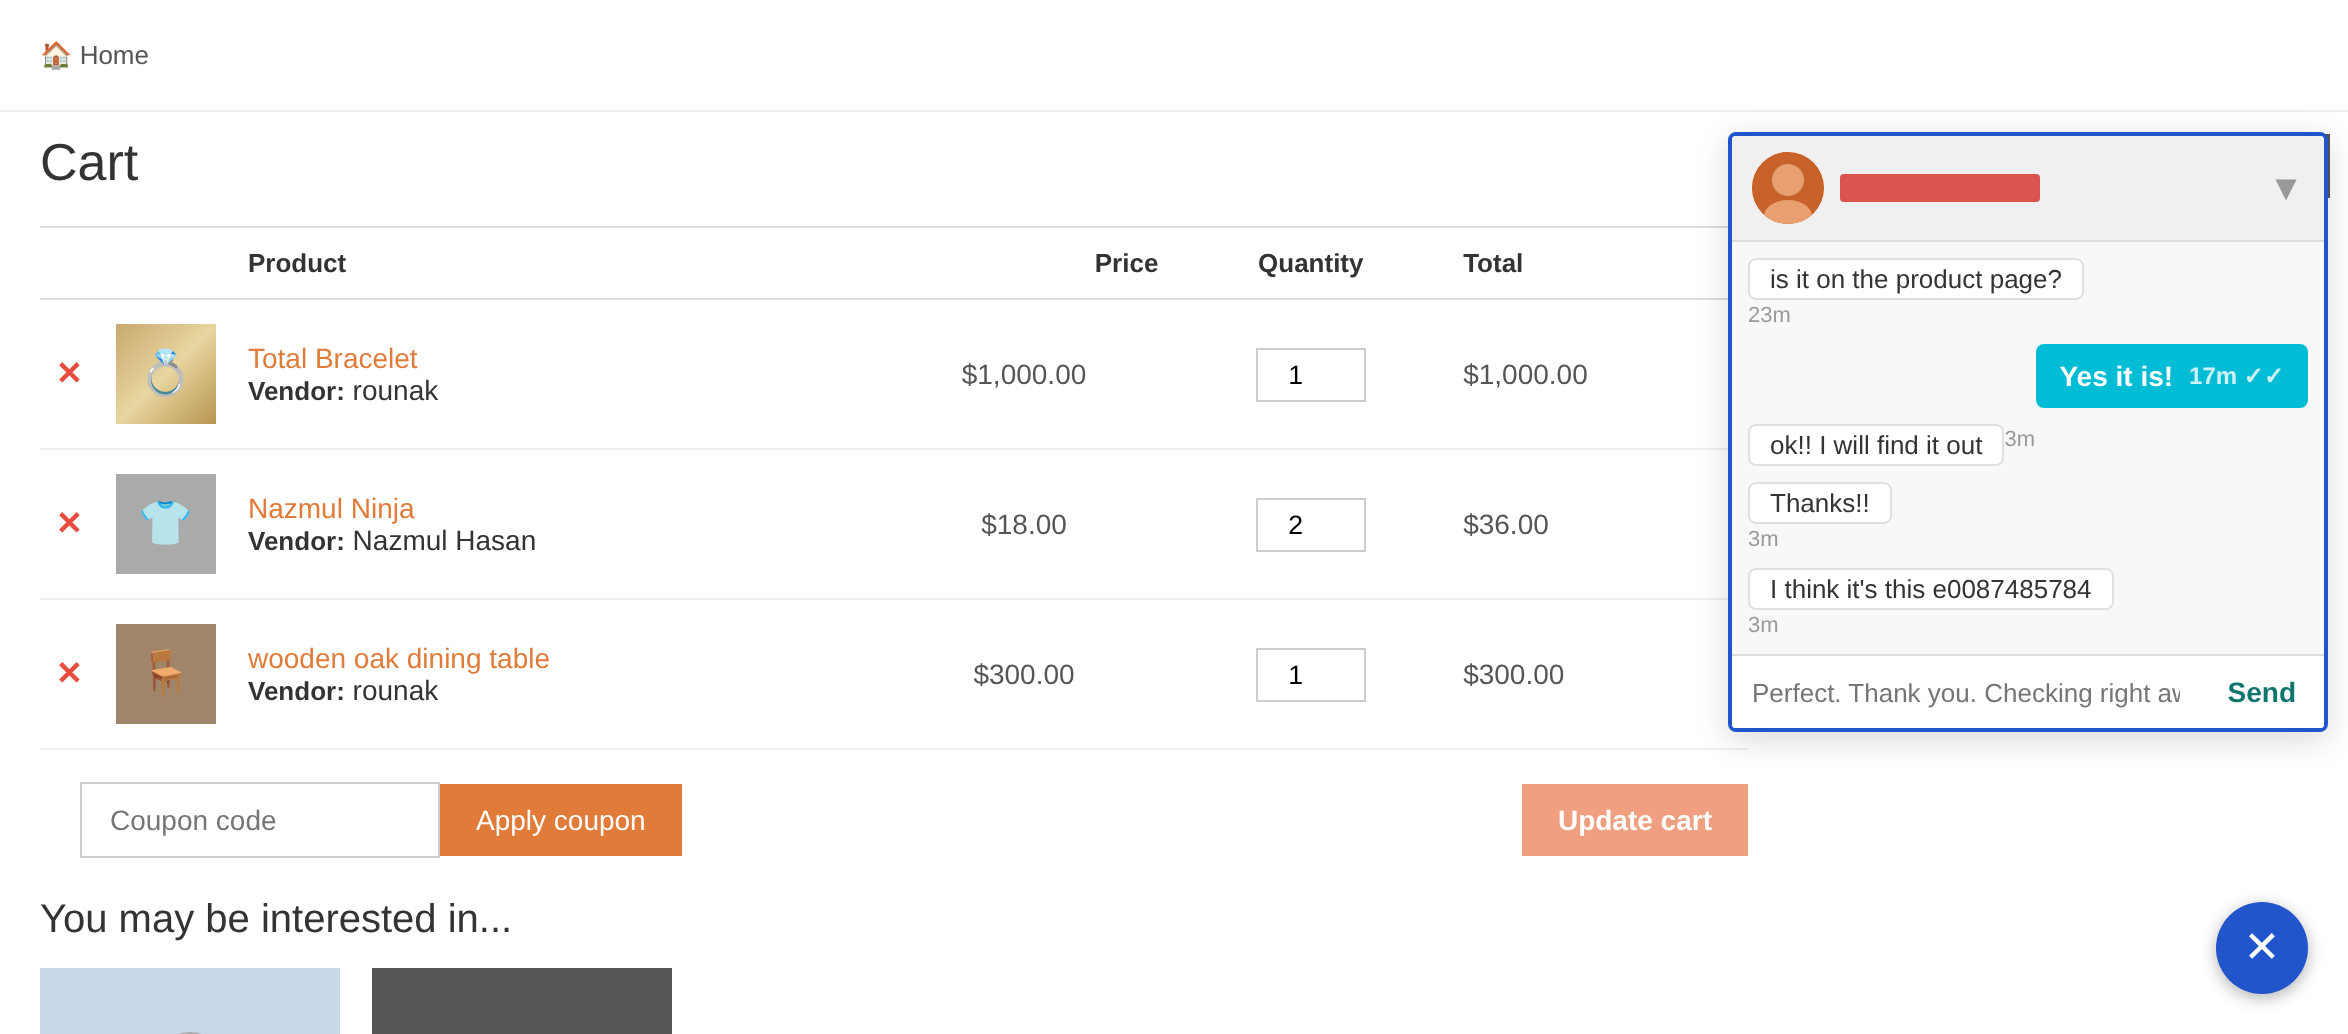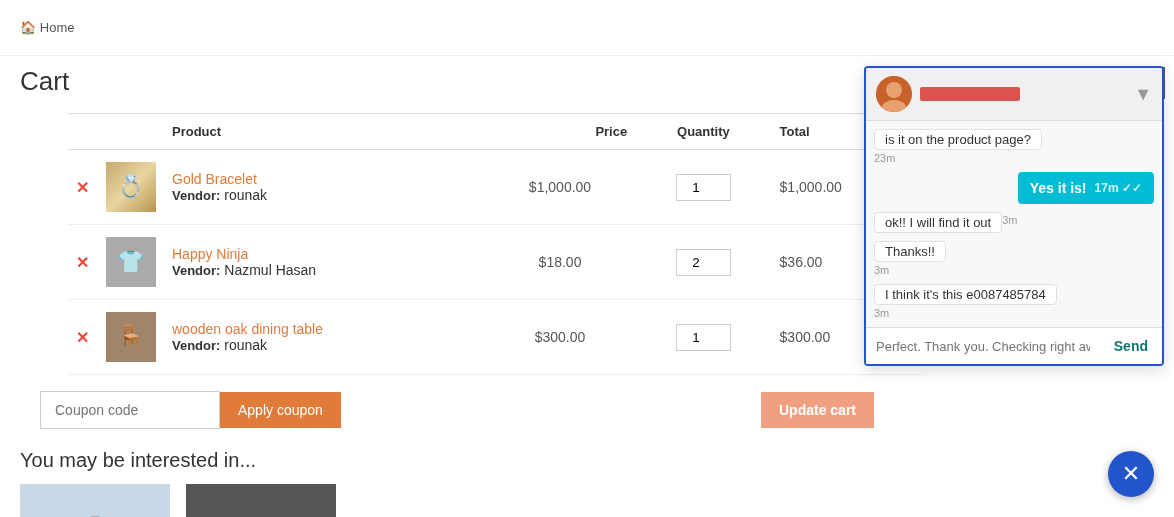--- a/index.html
+++ b/index.html
@@ -6,21 +6,21 @@
     body { font-family: Arial, sans-serif; font-size: 14px; background: #fff; color: #333; }
 
     .breadcrumb { padding: 20px 20px; font-size: 13px; color: #555; border-bottom: 1px solid #eee; }
     .breadcrumb span { color: #555; }
 
     .main-content { display: flex; padding: 10px 20px; gap: 20px; }
 
     .cart-section { flex: 1; min-width: 0; }
     .cart-title { font-size: 26px; font-weight: 300; margin-bottom: 16px; color: #333; }
 
-    .cart-table { width: 100%; border-collapse: collapse; margin-bottom: 16px; margin-left: 48px; }
+    .cart-table { width: 100%; border-collapse: collapse; margin-bottom: 16px; }
     .cart-table thead tr { border-top: 1px solid #ddd; border-bottom: 1px solid #ddd; }
     .cart-table thead th { padding: 10px 8px; text-align: left; font-weight: 600; color: #333; font-size: 13px; }
     .cart-table thead th.price-col { text-align: right; }
     .cart-table thead th.qty-col { text-align: center; }
     .cart-table thead th.total-col { text-align: left; }
 
     .cart-table tbody tr { border-bottom: 1px solid #eee; }
     .cart-table tbody td { padding: 12px 8px; vertical-align: middle; }
 
     .remove-btn { color: #e74c3c; font-size: 16px; cursor: pointer; font-weight: bold; }
@@ -192,39 +192,39 @@
       </thead>
       <tbody id="cart-tbody">
       <tr>
       <td><span class="remove-btn">✕</span></td>
       <td>
         <div class="product-img" style="background: linear-gradient(135deg, #c8a96e, #e8d5a0, #b8954e);">
           <span style="font-size:22px;">💍</span>
         </div>
       </td>
       <td>
-        <a href="#" class="product-name-link">Gold Bracelet</a><br>
+        <a href="#" class="product-name-link">Total Bracelet</a><br>
         <span class="product-vendor">Vendor:</span>
         <span> rounak</span>
       </td>
       <td class="price-cell">$1,000.00</td>
       <td style="text-align:center;">
         <input class="qty-input" type="number" value="1" style="">
       </td>
       <td class="total-cell">$1,000.00</td>
     </tr>
           <tr>
       <td><span class="remove-btn">✕</span></td>
       <td>
         <div class="product-img" style="background: #aaa;">
           <span style="font-size:22px;">👕</span>
         </div>
       </td>
       <td>
-        <a href="#" class="product-name-link">Happy Ninja</a><br>
+        <a href="#" class="product-name-link">Nazmul Ninja</a><br>
         <span class="product-vendor">Vendor:</span>
         <span> Nazmul Hasan</span>
       </td>
       <td class="price-cell">$18.00</td>
       <td style="text-align:center;">
         <input class="qty-input" type="number" value="2" style="">
       </td>
       <td class="total-cell">$36.00</td>
     </tr>
           <tr>

